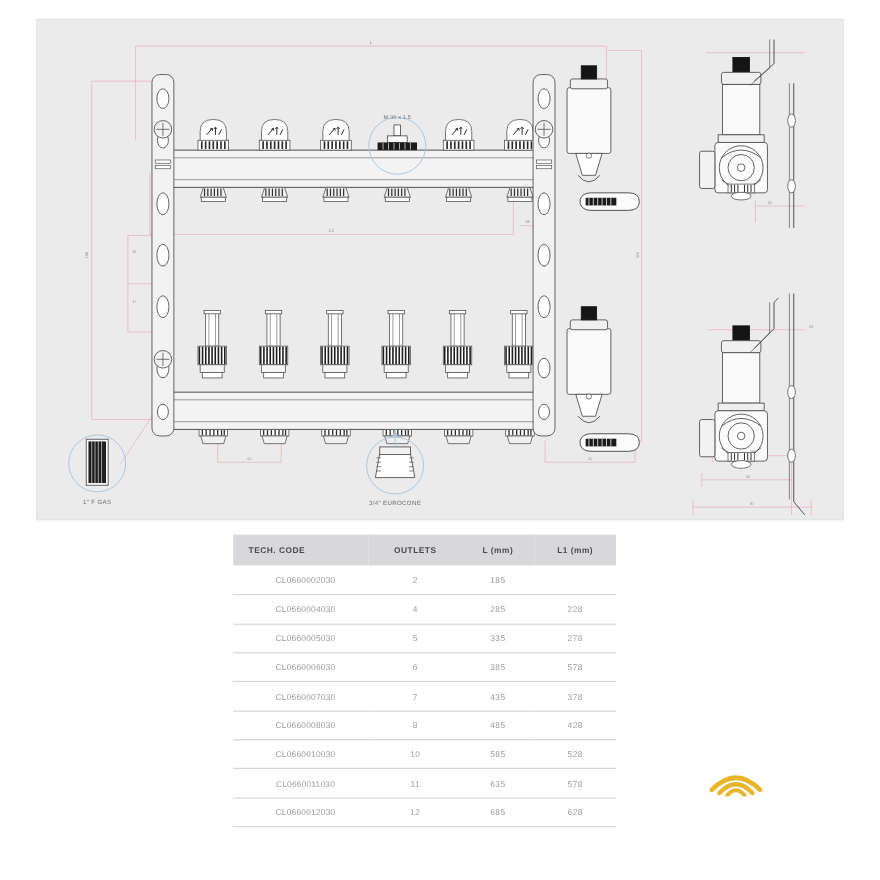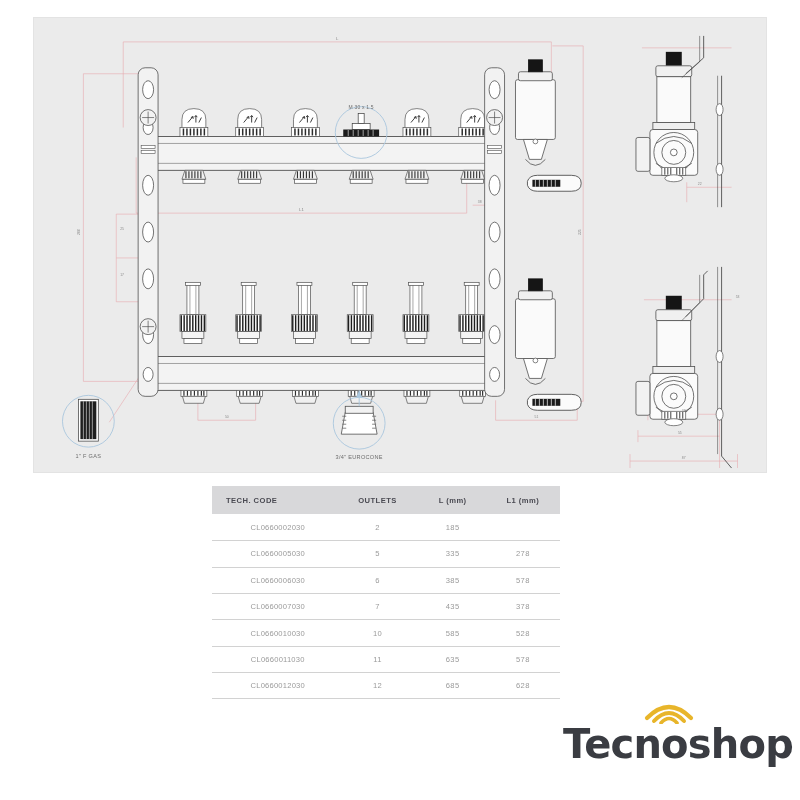--- a/index.html
+++ b/index.html
@@ -436,36 +436,48 @@
       </tr>
     </thead>
     <tbody id="table-body">
         <tr>
           <td class="td-code">CL0660002030</td>
           <td>2</td>
           <td>185</td>
           <td></td>
         </tr>
         <tr>
+          <td class="td-code">CL0660004030</td>
+          <td>4</td>
+          <td>285</td>
+          <td>228</td>
+        </tr>
+        <tr>
           <td class="td-code">CL0660005030</td>
           <td>5</td>
           <td>335</td>
           <td>278</td>
         </tr>
         <tr>
           <td class="td-code">CL0660006030</td>
           <td>6</td>
           <td>385</td>
           <td>578</td>
         </tr>
         <tr>
           <td class="td-code">CL0660007030</td>
           <td>7</td>
           <td>435</td>
           <td>378</td>
+        </tr>
+        <tr>
+          <td class="td-code">CL0660008030</td>
+          <td>8</td>
+          <td>485</td>
+          <td>428</td>
         </tr>
         <tr>
           <td class="td-code">CL0660010030</td>
           <td>10</td>
           <td>585</td>
           <td>528</td>
         </tr>
         <tr>
           <td class="td-code">CL0660011030</td>
           <td>11</td>
@@ -480,16 +492,15 @@
         </tr>
       </tbody>
   </table>
 
   <div class="logo-wrap">
     <svg class="logo-arcs" viewBox="0 0 56 32">
       <path d="M6,26 Q28,4 50,26" fill="none" stroke="#e8b52a" stroke-width="4.2" stroke-linecap="round"></path>
       <path d="M13,29 Q28,13 43,29" fill="none" stroke="#e8b52a" stroke-width="4" stroke-linecap="round"></path>
       <path d="M20,31 Q28,22 36,31" fill="none" stroke="#e8b52a" stroke-width="3.6" stroke-linecap="round"></path>
     </svg>
-    <div class="logo-text">Tecnoshop</div>
   </div>
 
 </div>
 
 </body></html>

